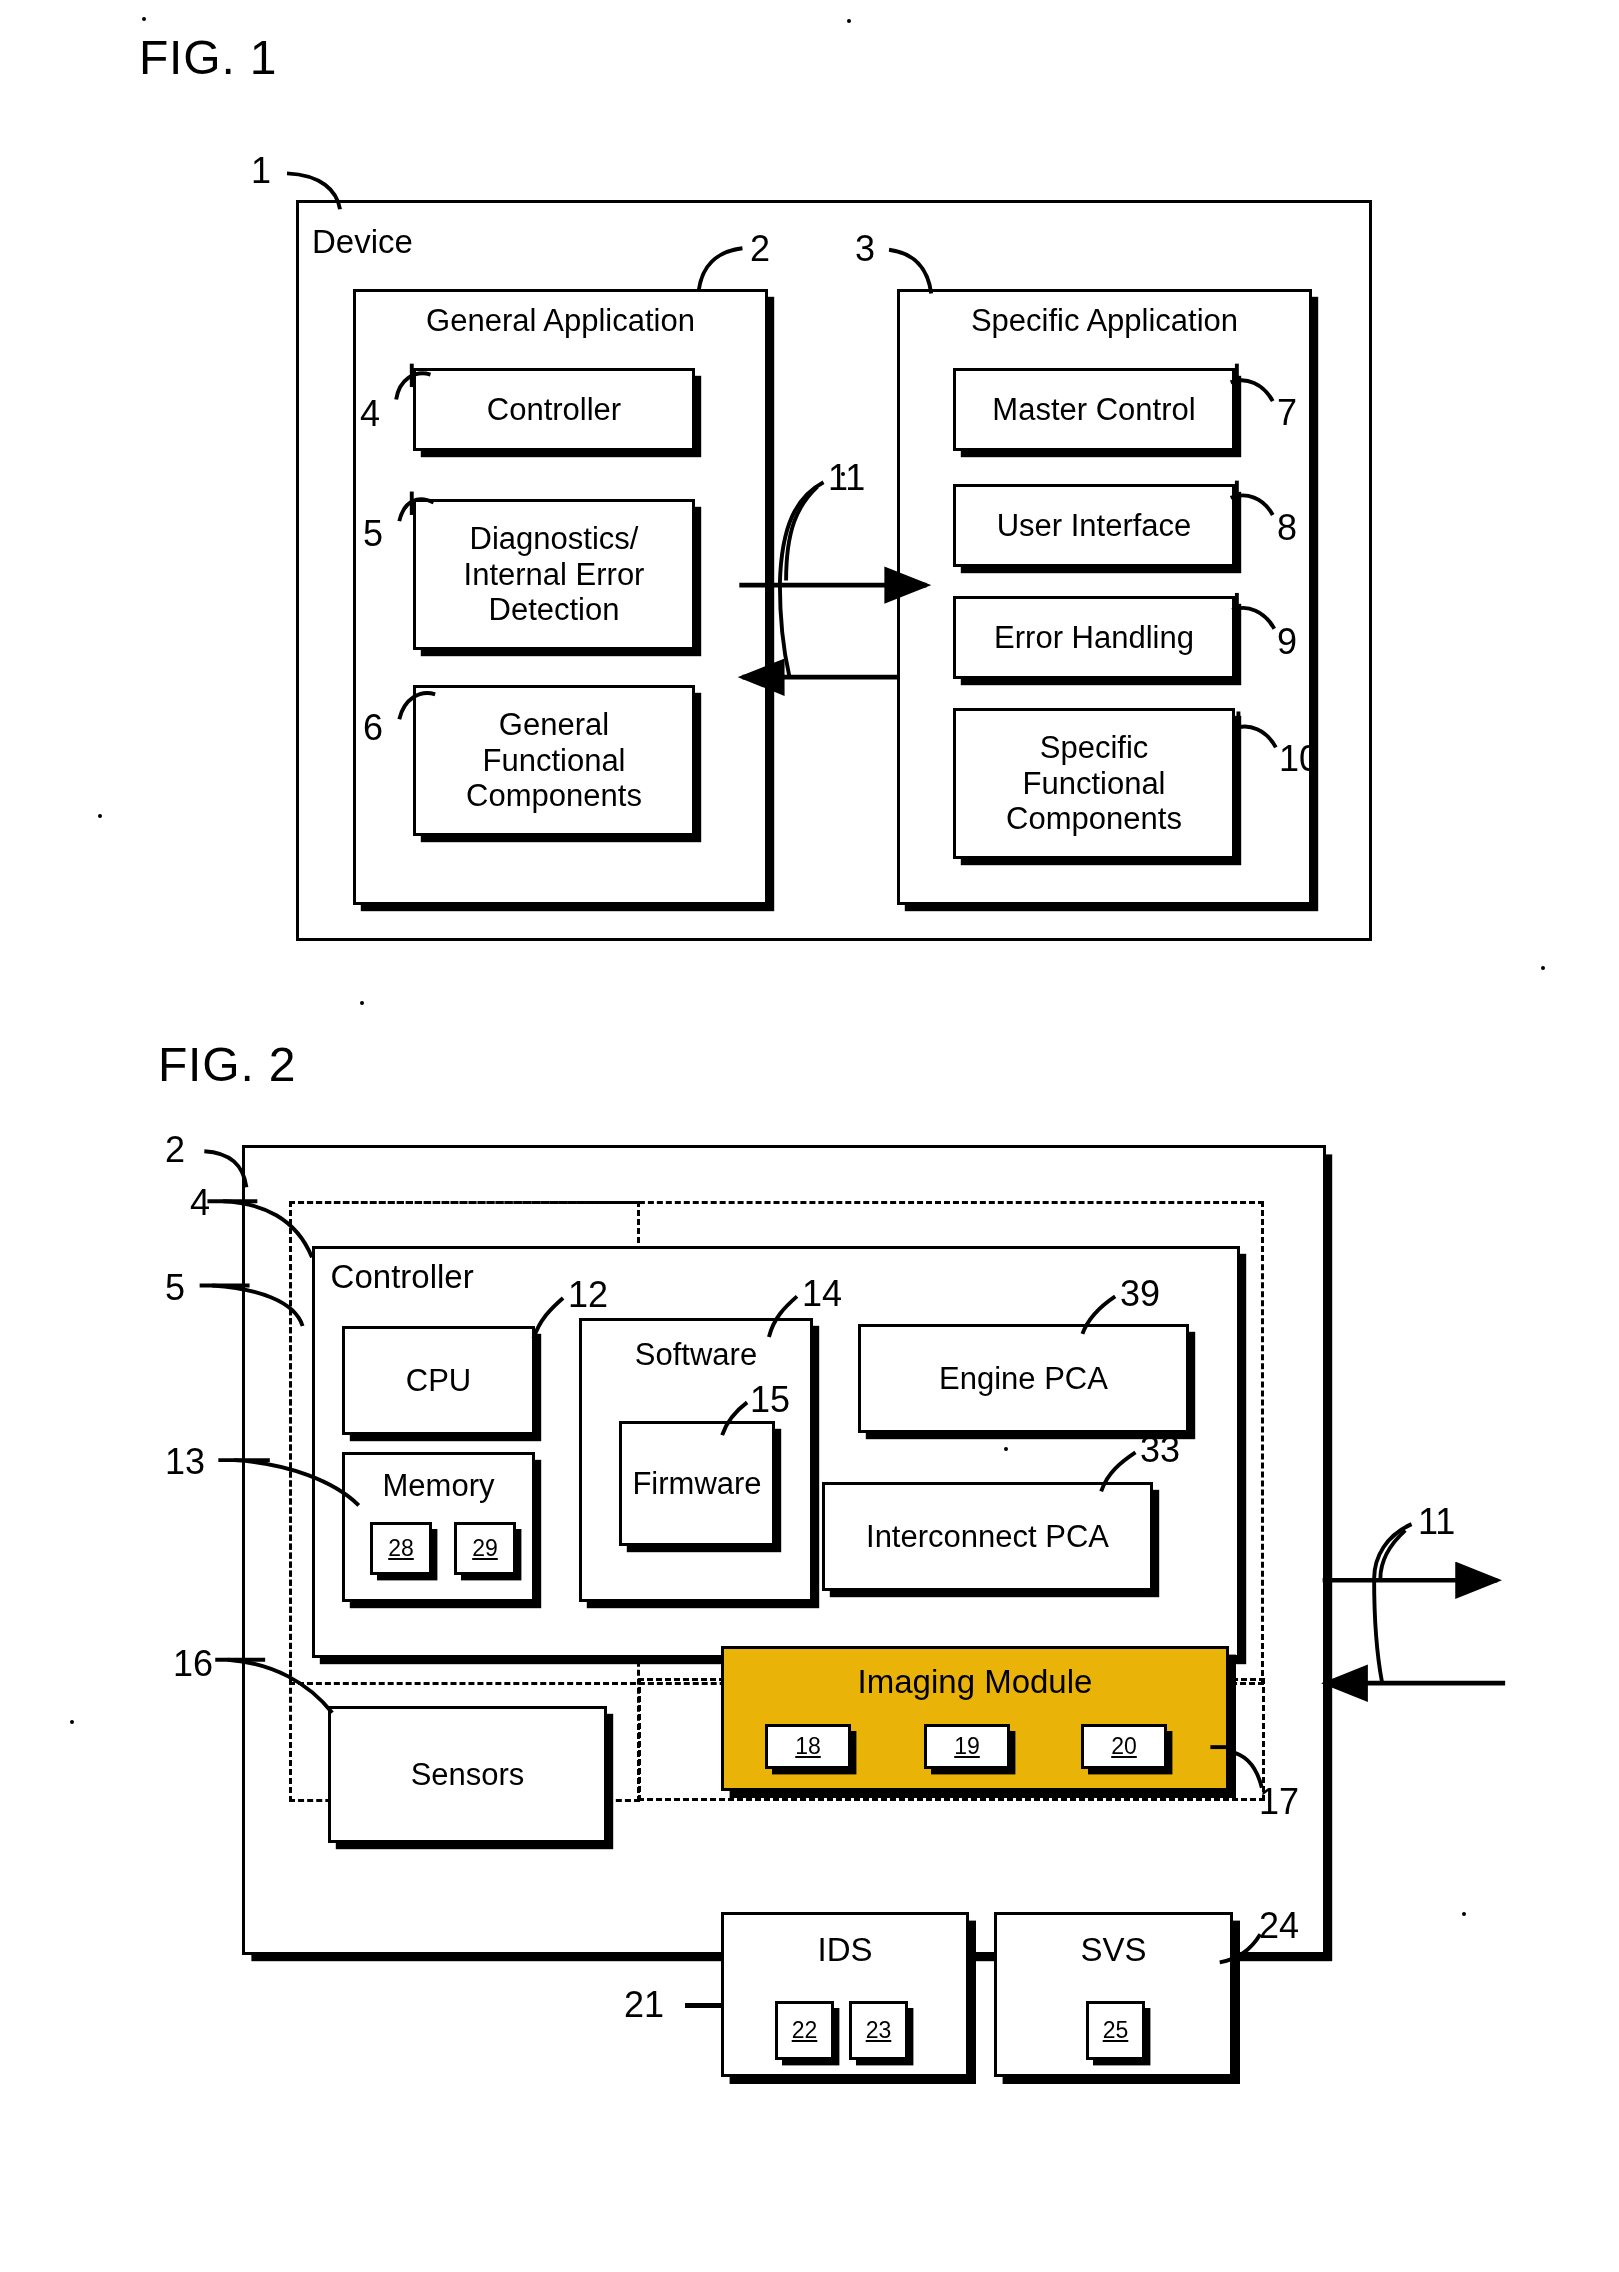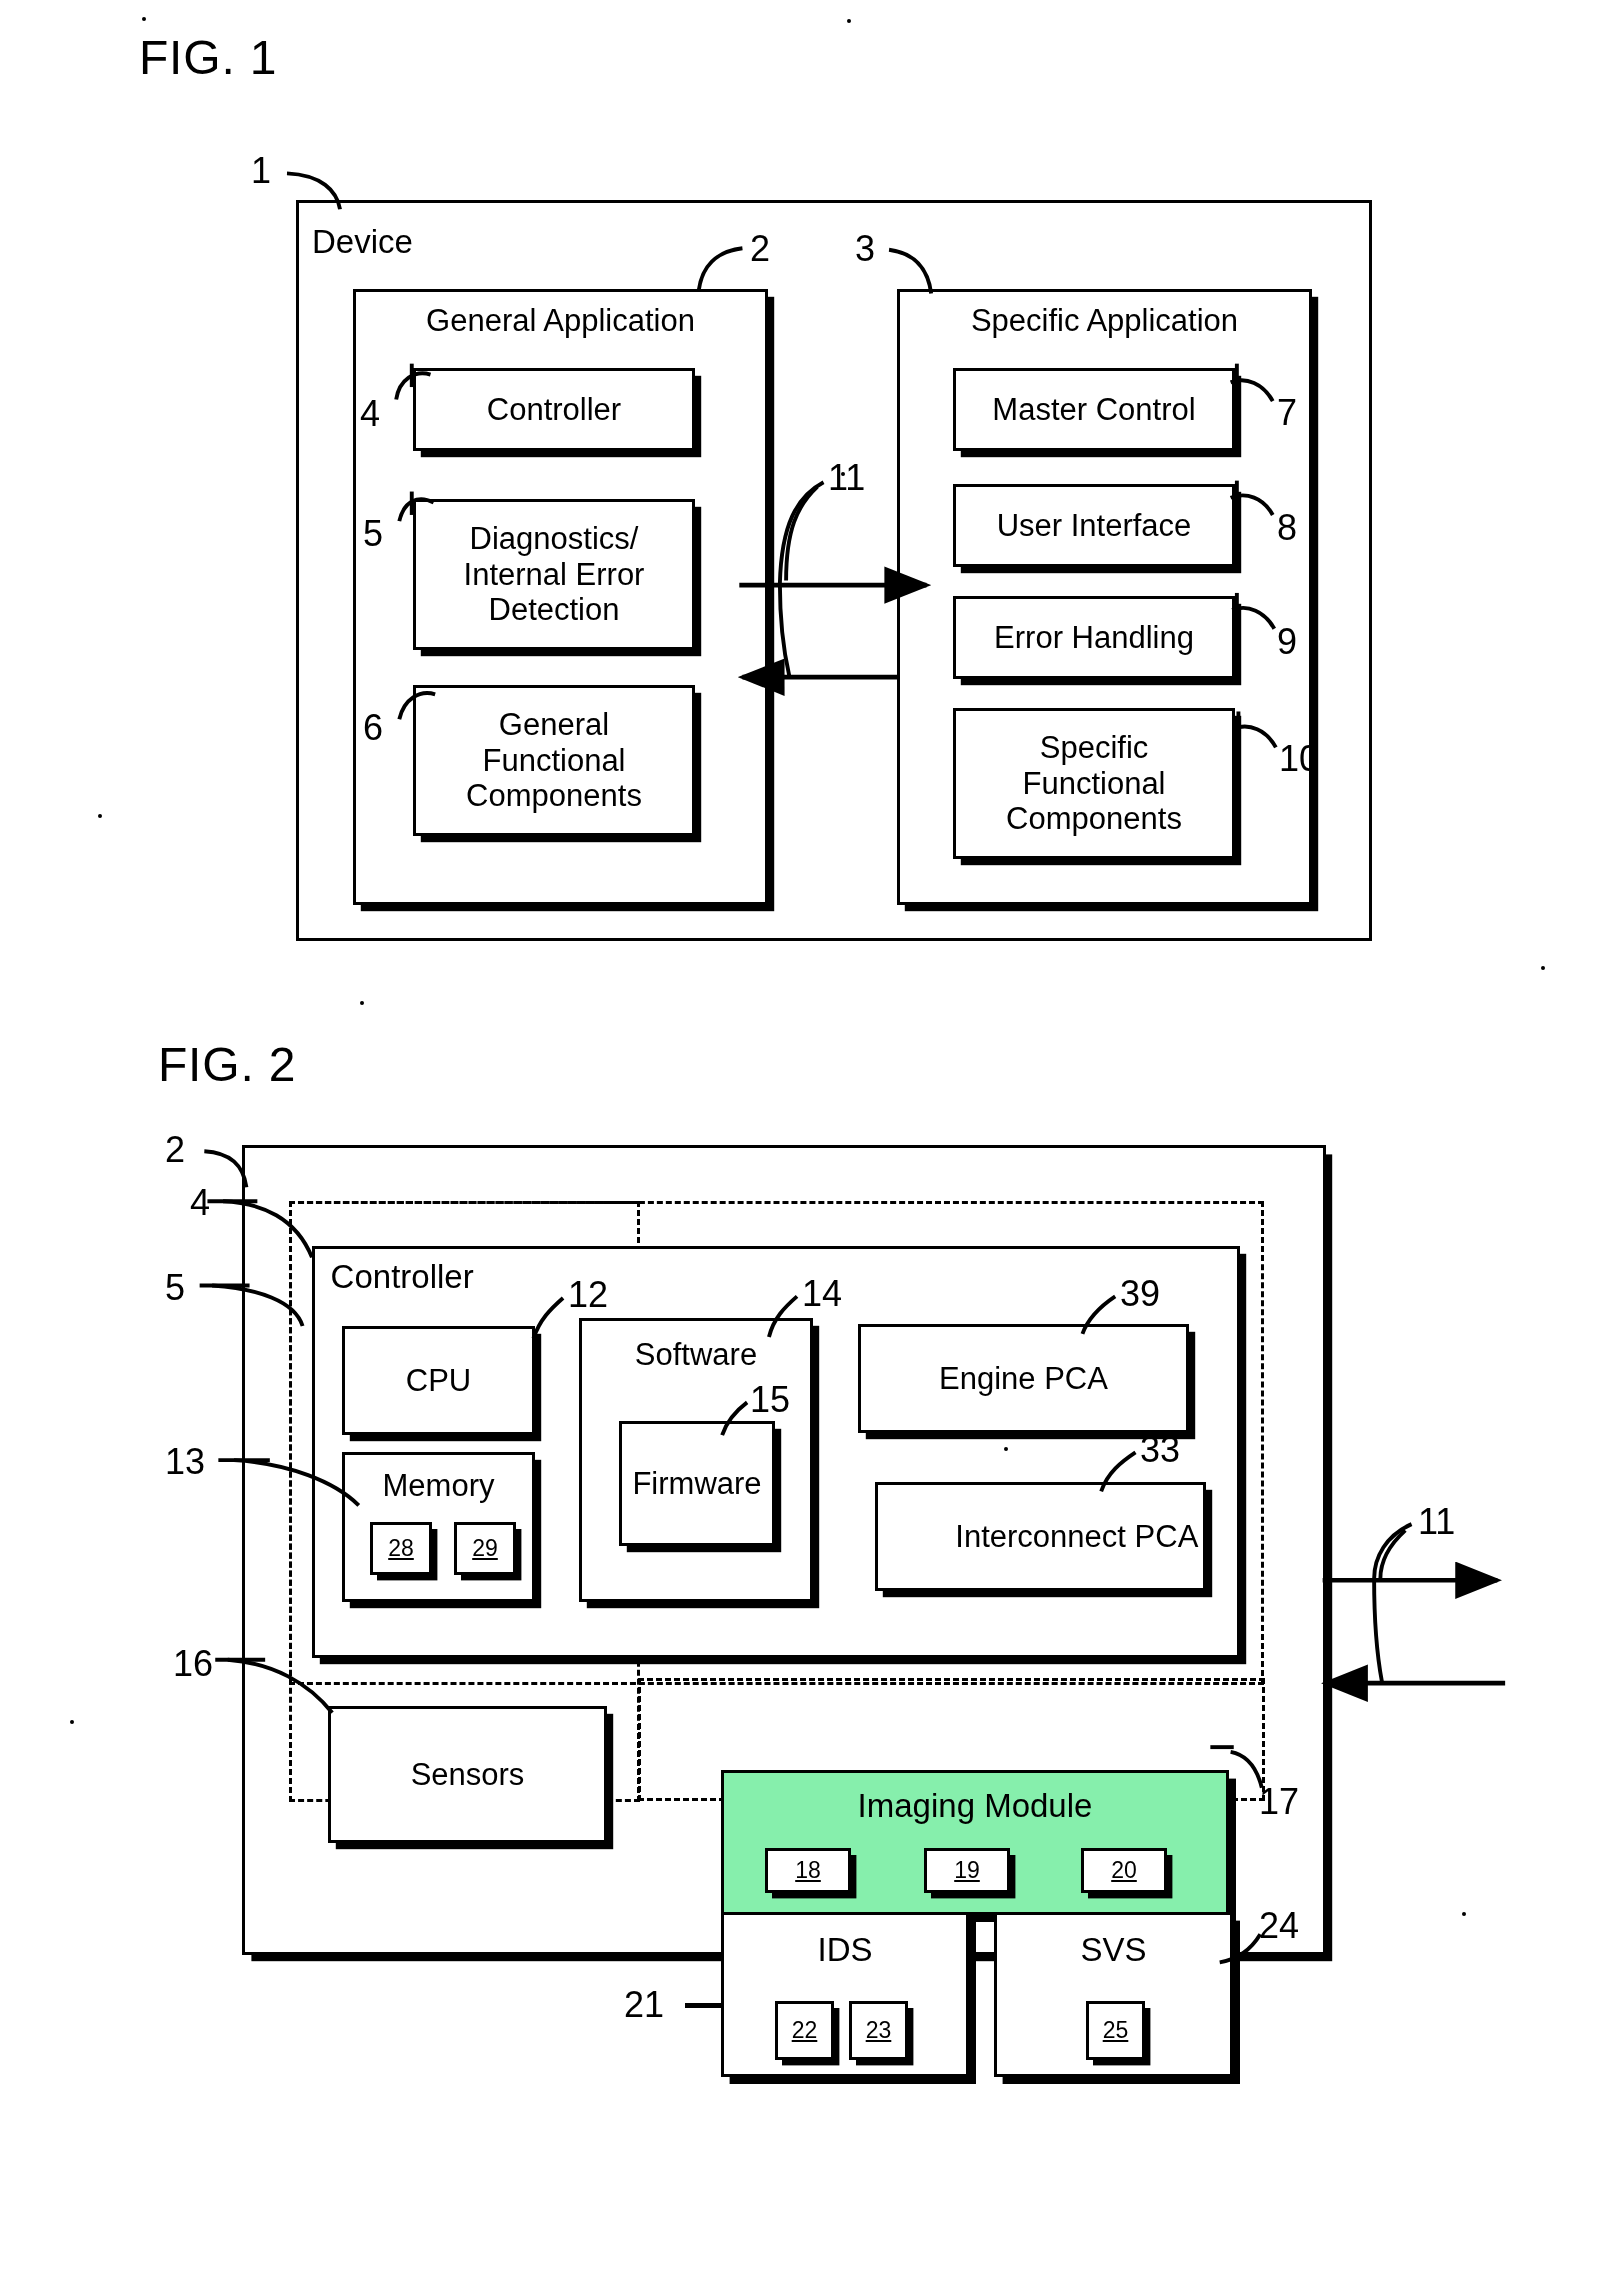--- a/index.html
+++ b/index.html
@@ -208,31 +208,31 @@
   </div>
 </div>
 <div class="abs ref" style="left:802px; top:1276px;">14</div>
 <div class="abs ref" style="left:750px; top:1382px;">15</div>
 
 <div class="abs box" style="left:858px; top:1324px; width:331px; height:109px;">
   <div class="box-label">Engine PCA</div>
 </div>
 <div class="abs ref" style="left:1120px; top:1276px;">39</div>
 
-<div class="abs box" style="left:875px; top:1482px; width:331px; height:109px;justify-content:flex-end;">
+<div class="abs box" style="left:822px; top:1482px; width:331px; height:109px;">
   <div class="box-label">Interconnect PCA</div>
 </div>
 <div class="abs ref" style="left:1140px; top:1432px;">33</div>
 
 <div class="abs box" style="left:328px; top:1706px; width:279px; height:137px;">
   <div class="box-label">Sensors</div>
 </div>
 
-<div class="abs" style="left:721px; top:1770px; width:508px; height:145px;
-            border:3.1px solid #000; background:#86efac; box-shadow:7.8px 7.8px 0 -0.8px #000;padding-left:32px;">
+<div class="abs" style="left:721px; top:1646px; width:508px; height:145px;
+            border:3.1px solid #000; background:#eab308; box-shadow:7.8px 7.8px 0 -0.8px #000;padding-left:32px;">
   <div class="abs" style="left:0; top:14px; width:100%; text-align:center; font-size:33px;">Imaging Module</div>
   <div class="abs tile" style="left:41px; top:75px; width:86px; height:45px;">
     <span>18</span>
   </div>
   <div class="abs tile" style="left:200px; top:75px; width:86px; height:45px;">
     <span>19</span>
   </div>
   <div class="abs tile" style="left:357px; top:75px; width:86px; height:45px;">
     <span>20</span>
   </div>

